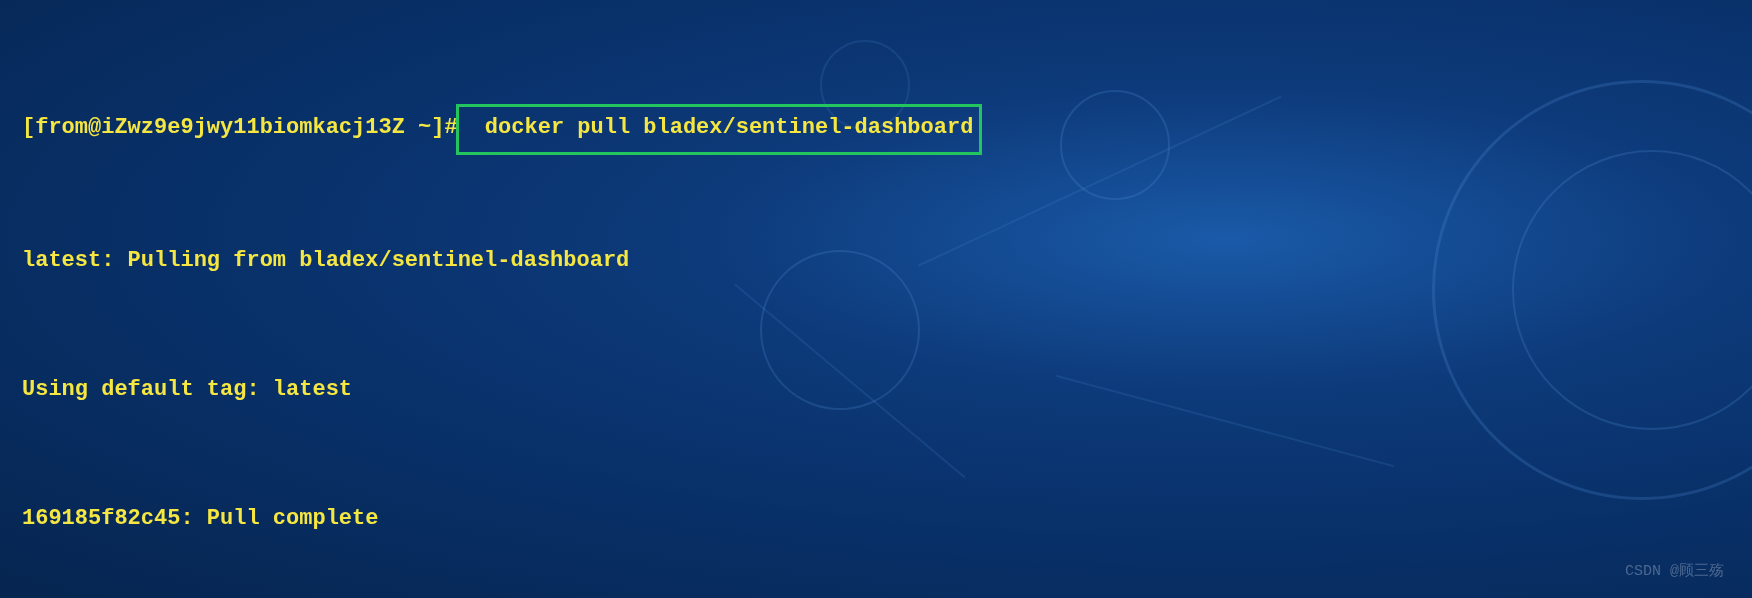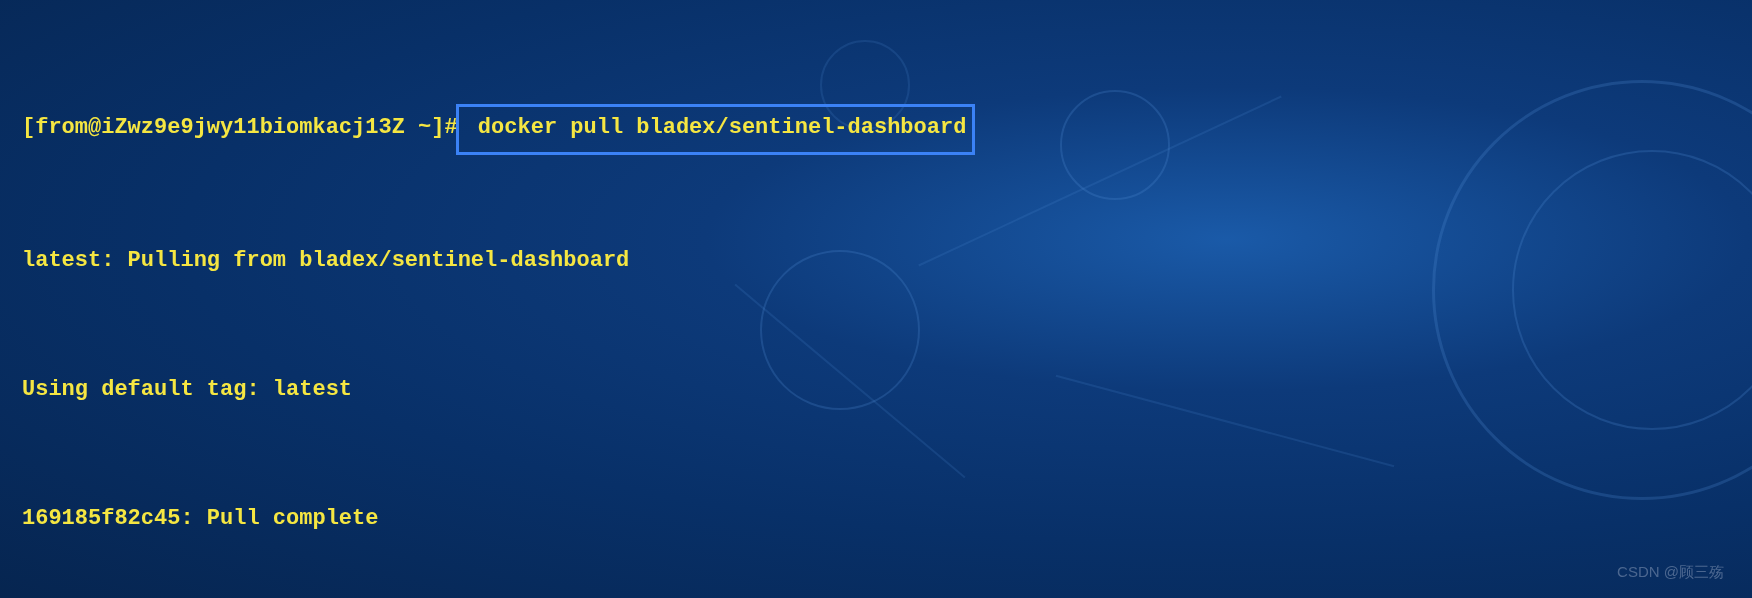--- a/index.html
+++ b/index.html
@@ -22,31 +22,31 @@
     }
     .terminal {
       position: relative;
       z-index: 2;
       white-space: pre;
     }
     .line {
       display: block;
     }
     .highlight-box {
-      border: 3px solid #3b82f6;
-      padding: 0px 6px 2px 6px;
+      border: 3px solid #22c55e;
+      padding: 0px 6px 2px 13px;
       display: inline-block;
       margin-left: -2px;
     }
     .watermark {
       position: absolute;
       bottom: 12px;
       right: 28px;
       color: rgba(200, 210, 230, 0.35);
-      font-family: Liberation Sans, sans-serif;
+      font-family: Liberation Mono, monospace;
       font-size: 15px;
       font-weight: normal;
       z-index: 3;
       text-align: center;
     }
     .bg-shape {
       position: absolute;
       border: 2px solid rgba(80, 140, 210, 0.25);
       border-radius: 50%;
       z-index: 1;

